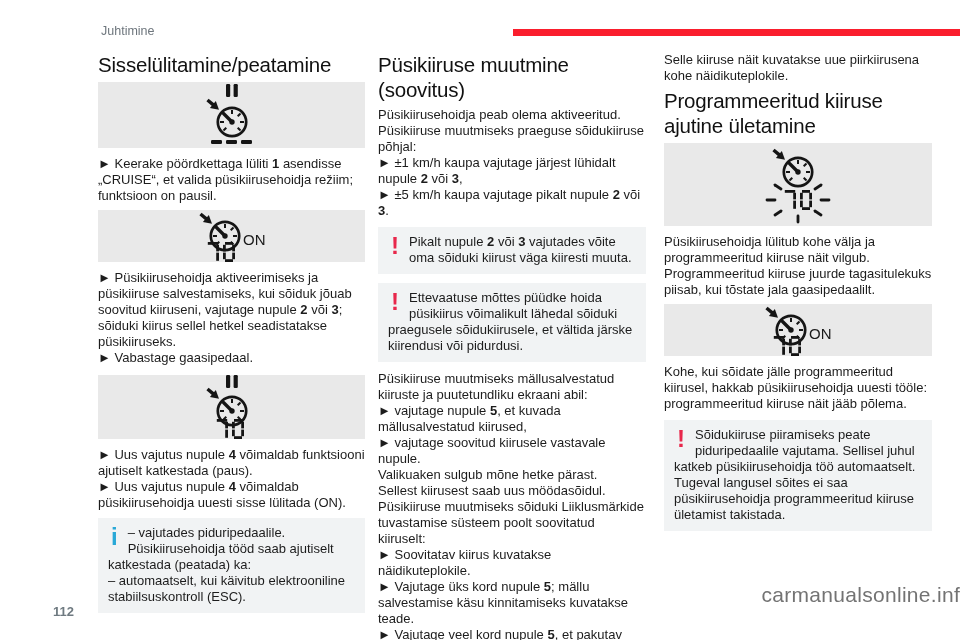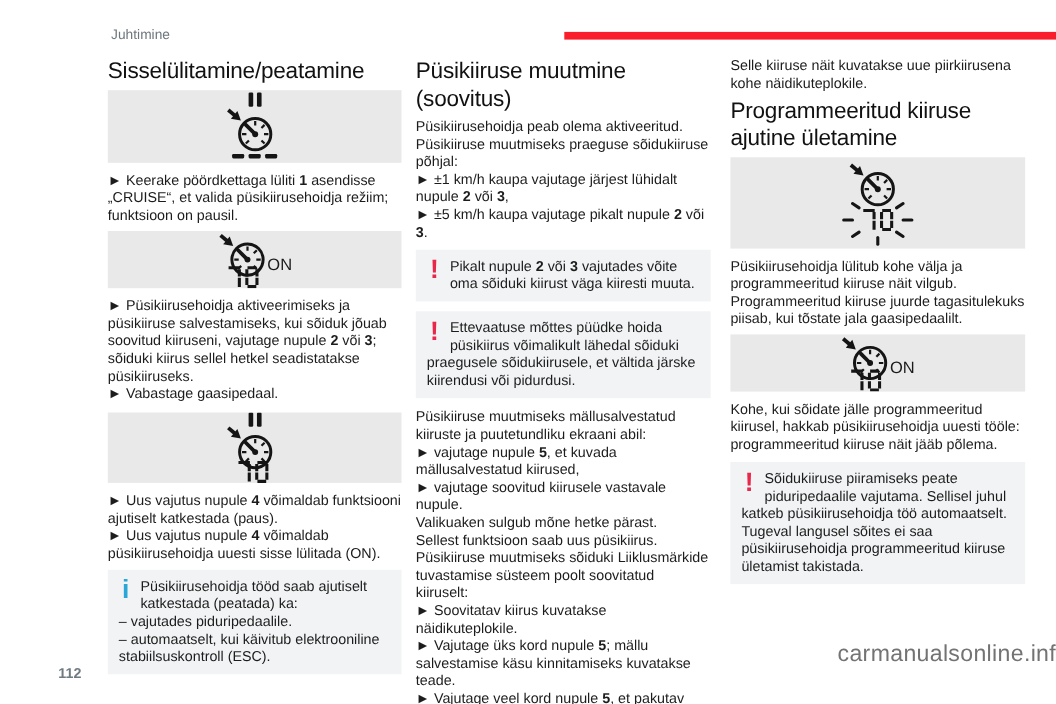--- a/index.html
+++ b/index.html
@@ -111,22 +111,22 @@
         <use href="#icon-speedo" x="27" y="9"></use>
         <use href="#num70" x="39" y="44" aria-label="70"></use>
       </svg>
     </figure>
 
     <p>►  Uus vajutus nupule <b>4</b> võimaldab funktsiooni ajutiselt katkestada (paus).</p>
     <p>►  Uus vajutus nupule <b>4</b> võimaldab püsikiirusehoidja uuesti sisse lülitada (ON).</p>
 
     <div class="notebox">
       <span class="glyph info">i</span>
+      <p>–  vajutades piduripedaalile.</p>
       <p>Püsikiirusehoidja tööd saab ajutiselt katkestada (peatada) ka:</p>
-      <p>–  vajutades piduripedaalile.</p>
       <p>–  automaatselt, kui käivitub elektrooniline stabiilsuskontroll (ESC).</p>
     </div>
   </div>
 
   <div class="col col2">
     <h1>Püsikiiruse muutmine (soovitus)</h1>
     <p>Püsikiirusehoidja peab olema aktiveeritud.</p>
     <p>Püsikiiruse muutmiseks praeguse sõidukiiruse põhjal:</p>
     <p>►  ±1 km/h kaupa vajutage järjest lühidalt nupule <b>2</b> või <b>3</b>,</p>
     <p class="mb6">►  ±5 km/h kaupa vajutage pikalt nupule <b>2</b> või <b>3</b>.</p>
@@ -138,21 +138,21 @@
 
     <div class="notebox warn">
       <span class="glyph warnc">!</span>
       <p>Ettevaatuse mõttes püüdke hoida püsikiirus võimalikult lähedal sõiduki praegusele sõidukiirusele, et vältida järske kiirendusi või pidurdusi.</p>
     </div>
 
     <p>Püsikiiruse muutmiseks mällusalvestatud kiiruste ja puutetundliku ekraani abil:</p>
     <p>►  vajutage nupule <b>5</b>, et kuvada mällusalvestatud kiirused,</p>
     <p>►  vajutage soovitud kiirusele vastavale nupule.</p>
     <p>Valikuaken sulgub mõne hetke pärast.</p>
-    <p>Sellest funktsioon saab uus püsikiirus.</p>
+    <p>Sellest kiirusest saab uus möödasõidul.</p>
     <p>Püsikiiruse muutmiseks sõiduki Liiklusmärkide tuvastamise süsteem poolt soovitatud kiiruselt:</p>
     <p>►  Soovitatav kiirus kuvatakse näidikuteplokile.</p>
     <p>►  Vajutage üks kord nupule <b>5</b>; mällu salvestamise käsu kinnitamiseks kuvatakse teade.</p>
     <p>►  Vajutage veel kord nupule <b>5</b>, et pakutav kiirus mällu salvestada.</p>
   </div>
 
   <div class="col col3">
     <p class="mb4">Selle kiiruse näit kuvatakse uue piirkiirusena kohe näidikuteplokile.</p>
     <h1>Programmeeritud kiiruse ajutine ületamine</h1>
 

